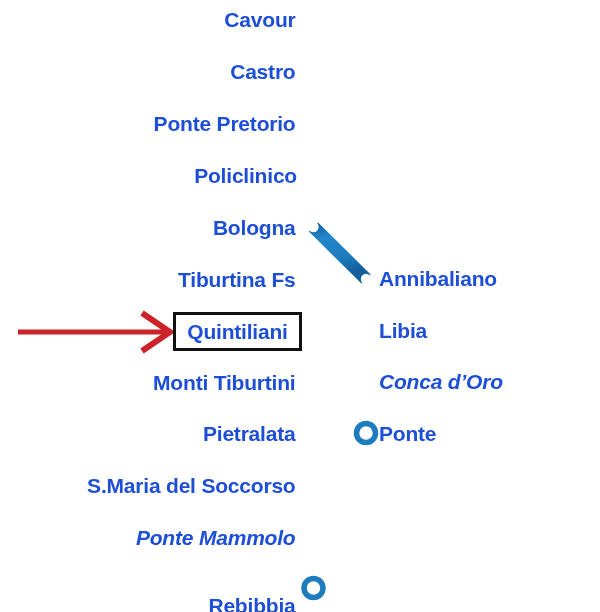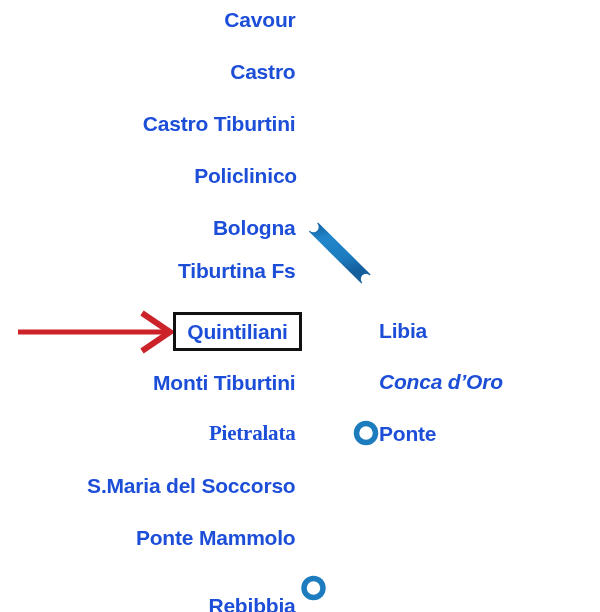--- a/index.html
+++ b/index.html
@@ -118,30 +118,31 @@
 
     <g id="arrow-layer">
         <line x1="18" y1="332" x2="166" y2="332" stroke="#CC2229" stroke-width="5"></line>
         <polyline points="142,313 170,332 142,351" fill="none" stroke="#CC2229" stroke-width="6" stroke-linecap="butt" stroke-linejoin="miter"></polyline>
       </g>
   </svg>
 
   <div id="labels-layer">
       <div class="station-label label-right-aligned" style="right: 304.5px; top: 19px;">Cavour</div>
       <div class="station-label label-right-aligned" style="right: 304.5px; top: 71px;">Castro</div>
-      <div class="station-label label-right-aligned" style="right: 304.5px; top: 123px;">Castro Tiburtini</div>
+      <div class="station-label label-right-aligned" style="right: 304.5px; top: 123px;">Ponte Pretorio</div>
       <div class="station-label label-right-aligned" style="right: 303px; top: 175px;">Policlinico</div>
       <div class="station-label label-right-aligned" style="right: 304.5px; top: 227px;">Bologna</div>
-      <div class="station-label label-right-aligned" style="right: 304.5px; top: 270px;">Tiburtina Fs</div>
+      <div class="station-label label-right-aligned" style="right: 304.5px; top: 279px;">Tiburtina Fs</div>
       <div class="station-label label-right-aligned" style="right: 304.5px; top: 382px;">Monti Tiburtini</div>
-      <div class="station-label label-right-aligned" style="right: 304.5px; top: 433px; font-family: Liberation Serif, serif;">Pietralata</div>
+      <div class="station-label label-right-aligned" style="right: 304.5px; top: 433px;">Pietralata</div>
       <div class="station-label label-right-aligned" style="right: 304.5px; top: 485px; text-align: right;">S.Maria del Soccorso</div>
-      <div class="station-label label-right-aligned" style="right: 304.5px; top: 537px;">Ponte Mammolo</div>
+      <div class="station-label label-right-aligned" style="right: 304.5px; top: 537px; font-style: italic;">Ponte Mammolo</div>
       <div class="station-label label-right-aligned" style="right: 304.5px; top: 588px; margin-top: 17px;">Rebibbia</div>
       <div class="station-label label-left-aligned label-two-line" style="left: 379px; top: 279px;">
+        <div>Annibaliano</div>
       </div>
       <div class="station-label label-left-aligned" style="left: 379px; top: 330px;">Libia</div>
       <div class="station-label label-left-aligned" style="left: 379px; top: 381px; font-style: italic;">Conca d’Oro</div>
       <div class="station-label label-left-aligned" style="left: 379px; top: 433px;">Ponte</div>
     </div>
 
   <div id="highlight-box" class="highlight-box" style="left: 173px; top: 312px; width: 129px; height: 39px; border-color: rgb(17, 17, 17);">
     <div class="highlight-inner">
       <span class="station-label">Quintiliani</span>
     </div>

